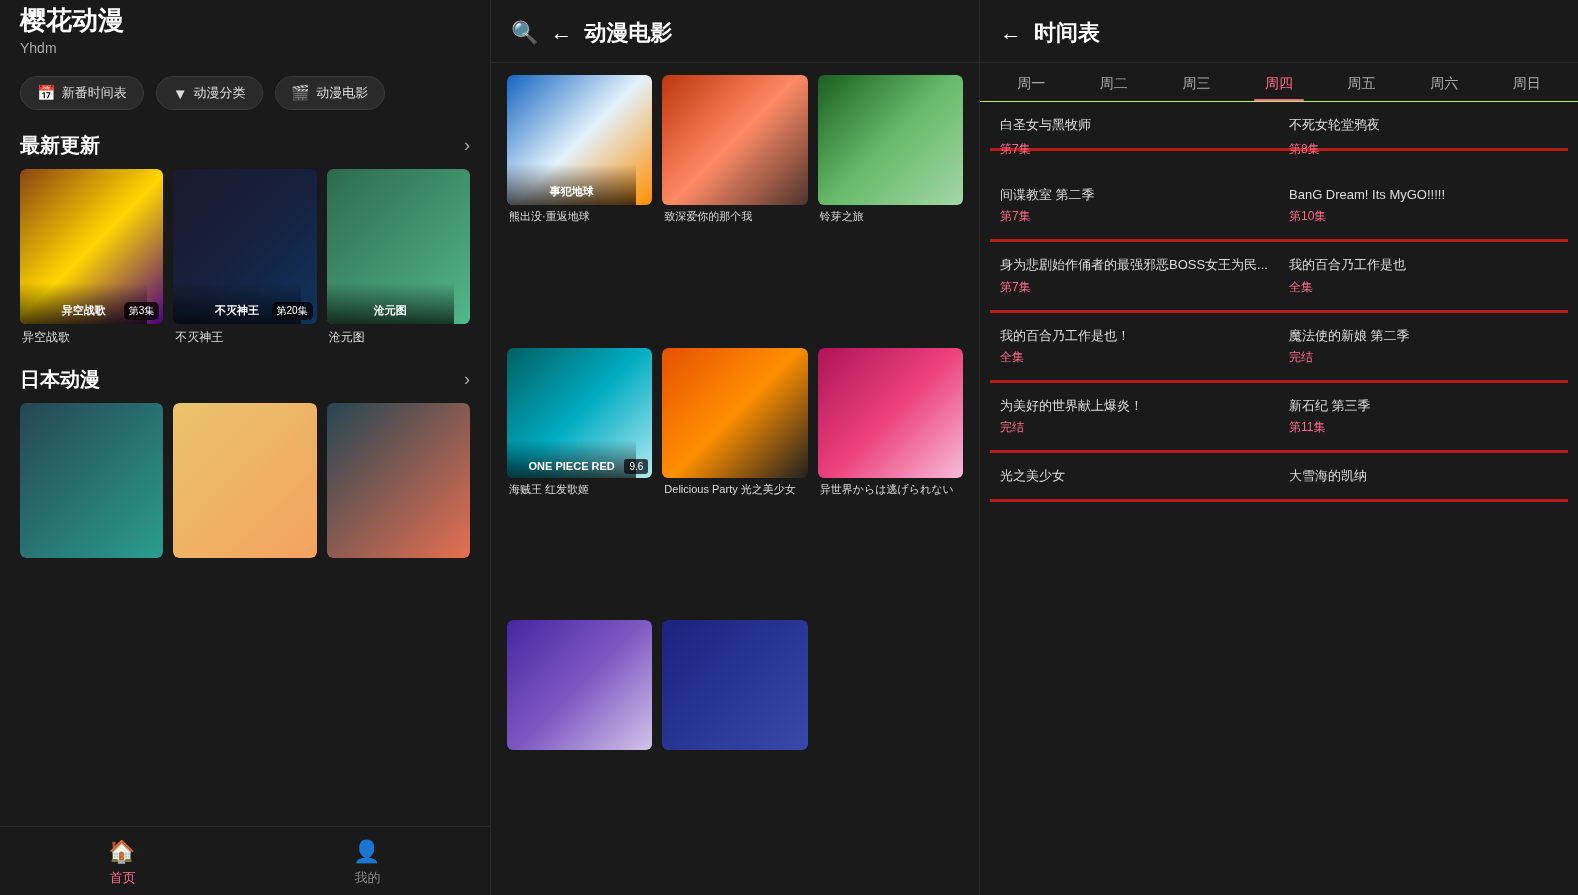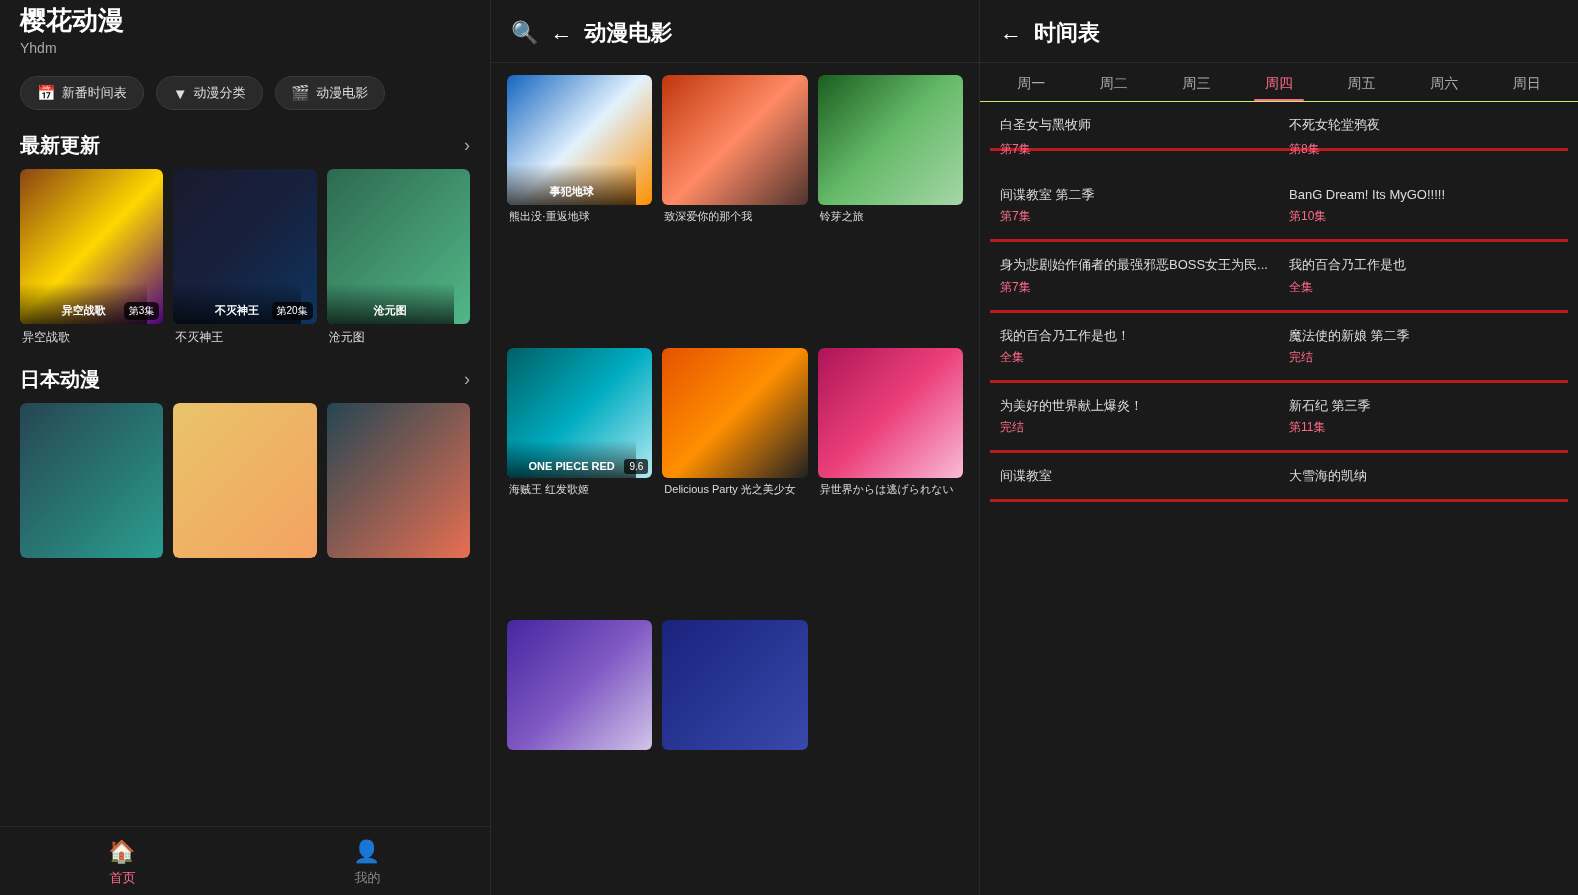--- a/index.html
+++ b/index.html
@@ -624,21 +624,21 @@
           <span class="schedule-item-ep">完结</span>
         </div>
         <div class="schedule-item">
           <span class="schedule-item-title">新石纪 第三季</span>
           <span class="schedule-item-ep">第11集</span>
         </div>
       </div>
 
       <div class="schedule-row">
         <div class="schedule-item">
-          <span class="schedule-item-title">间谍教室</span>
+          <span class="schedule-item-title">光之美少女</span>
         </div>
         <div class="schedule-item">
           <span class="schedule-item-title">大雪海的凯纳</span>
         </div>
       </div>
     </div>
   </div>
 </div>
 
 </body></html>

